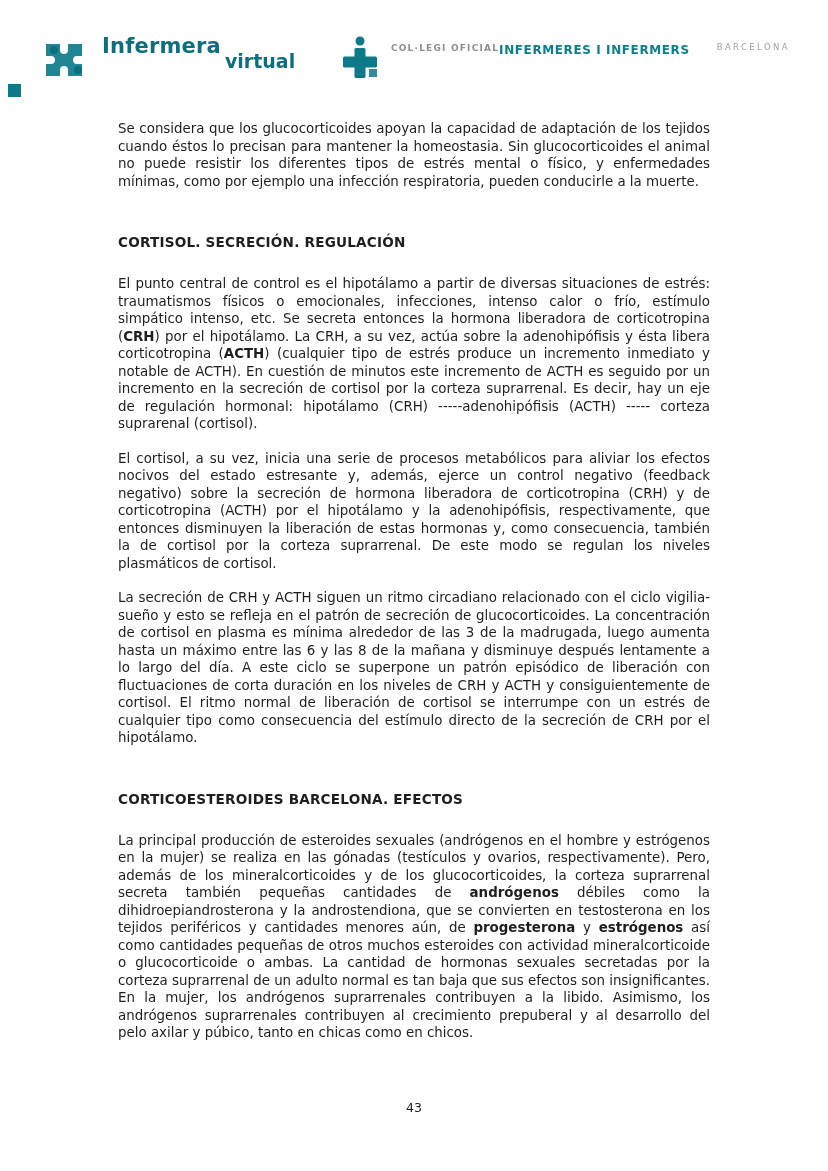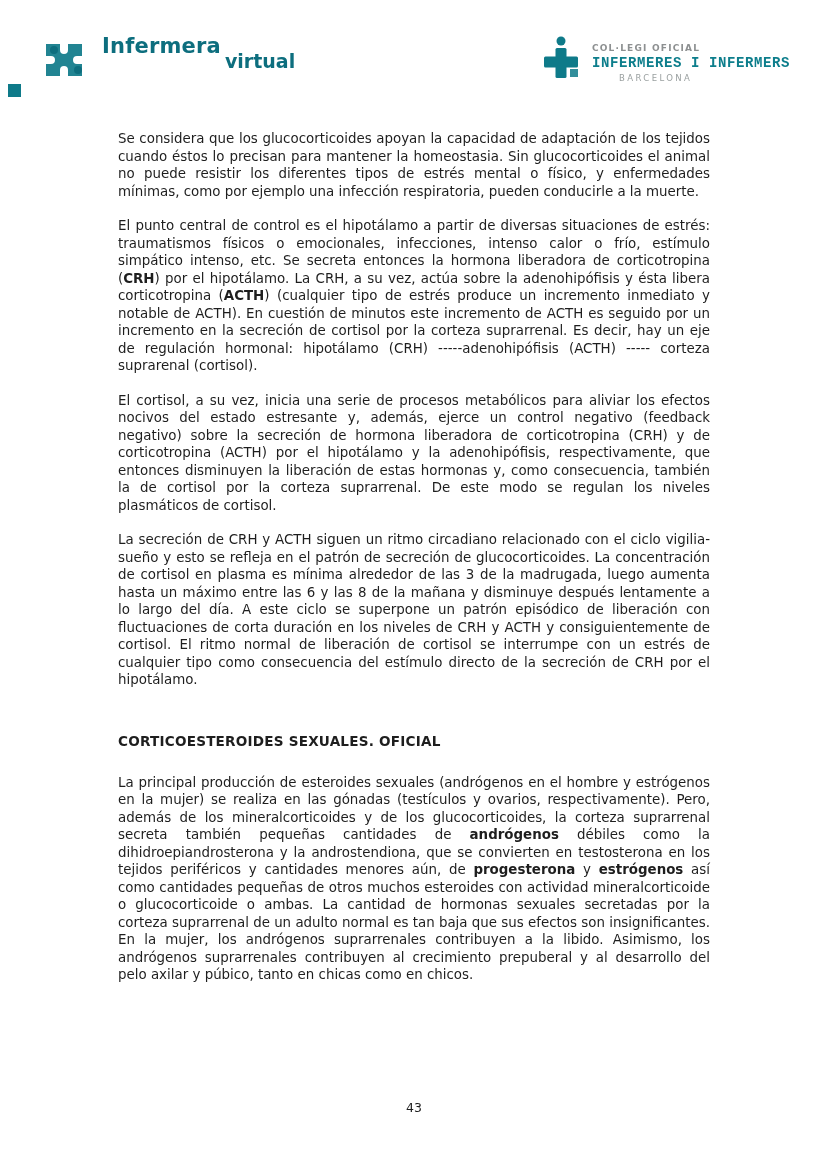--- a/index.html
+++ b/index.html
@@ -15,27 +15,27 @@
   
   .header{position:absolute;top:0;left:0;right:0;height:110px;}
   .logo-left{position:absolute;top:36px;left:40px;display:flex;align-items:flex-start;}
   .logo-left .puzzle{width:52px;height:48px;margin-right:10px;}
   .logo-left .wordmark{display:flex;flex-direction:row;line-height:1;}
   .logo-left .wordmark .l1{font-size:21px;font-weight:bold;color:#0d6e7e;letter-spacing:.2px;}
   .logo-left .wordmark .l2{font-size:19px;font-weight:bold;color:#0d6e7e;margin-top:16px;margin-left:4px;}
   .corner-mark{position:absolute;left:8px;top:84px;width:13px;height:13px;background:#0e7a89;}
   .logo-right{position:absolute;top:36px;right:38px;display:flex;align-items:flex-start;}
   .logo-right .cross{width:38px;height:46px;margin-right:12px;position:relative;}
-  .logo-right .txt{display:flex;flex-direction:column;line-height:1.35;padding-top:6px;}
+  .logo-right .txt{display:flex;line-height:1.35;padding-top:6px;}
   .logo-right .r1{font-size:9px;color:#8d9091;letter-spacing:1.2px;font-weight:bold;}
-  .logo-right .r2{font-size:14px;color:#0d7e8c;font-weight:bold;letter-spacing:.6px;font-family:Liberation Mono, monospace;}
+  .logo-right .r2{font-size:12px;color:#0d7e8c;font-weight:bold;letter-spacing:.6px;}
   .logo-right .r3{font-size:8.5px;color:#9aa0a0;letter-spacing:2.4px;margin-left:27px;}
   
   .content{
-    position:absolute;left:118px;right:118px;top:130px;
+    position:absolute;left:118px;right:118px;top:120px;
     font-size:13.4px;line-height:17.5px;text-align:justify;
   }
   .content p{margin:0 0 17px 0;}
   .content h2{
     font-size:13.6px;line-height:17px;font-weight:bold;
     margin:44px 0 24px 0;text-align:left;letter-spacing:.2px;
   }
   .content h2:first-child{margin-top:0;}
   .bold{font-weight:bold;margin-top:36px;}
   
@@ -78,24 +78,25 @@
         <span class="r1">COL·LEGI OFICIAL</span>
         <span class="r2">INFERMERES I INFERMERS</span>
         <span class="r3">BARCELONA</span>
       </div>
     </div>
 
   </div>
 
   <div class="content">
       <p><span>Se considera que los glucocorticoides apoyan la capacidad de adaptación de los tejidos cuando éstos lo precisan para mantener la homeostasia. Sin glucocorticoides el animal no puede resistir los diferentes tipos de estrés mental o físico, y enfermedades mínimas, como por ejemplo una infección respiratoria, pueden conducirle a la muerte.</span></p>
+      <h2>CORTISOL.  SECRECIÓN. REGULACIÓN</h2>
       <p><span>El punto central de control es el hipotálamo a partir de diversas situaciones de estrés: traumatismos físicos o emocionales, infecciones, intenso calor o frío, estímulo simpático intenso, etc. Se secreta entonces la hormona liberadora de corticotropina (</span><span class="bold">CRH</span><span>) por el hipotálamo. La CRH, a su vez, actúa sobre la adenohipófisis y ésta libera corticotropina (</span><span class="bold">ACTH</span><span>) (cualquier tipo de estrés produce un incremento inmediato y notable de ACTH). En cuestión de minutos este incremento de ACTH es seguido por un incremento en la secreción de cortisol por la corteza suprarrenal.  Es decir, hay un eje de regulación hormonal: hipotálamo (CRH) -----adenohipófisis  (ACTH) ----- corteza suprarenal  (cortisol).</span></p>
       <p><span>El cortisol, a su vez, inicia una serie de procesos metabólicos para aliviar los efectos nocivos del estado estresante y, además, ejerce un control negativo (feedback negativo) sobre la secreción de hormona liberadora de corticotropina (CRH)  y de corticotropina (ACTH) por el hipotálamo y la adenohipófisis, respectivamente, que entonces disminuyen la liberación de estas hormonas  y, como consecuencia, también la de cortisol por la corteza suprarrenal. De este modo se regulan los niveles plasmáticos de cortisol.</span></p>
       <p><span>La secreción de CRH y ACTH siguen un ritmo circadiano relacionado con el ciclo vigilia-sueño y esto se refleja en el patrón de secreción de glucocorticoides. La concentración de cortisol en plasma es mínima alrededor de las 3 de la madrugada, luego aumenta hasta un máximo entre las 6 y las 8 de la mañana y disminuye después lentamente a lo largo del día. A este ciclo se superpone un patrón episódico de liberación con fluctuaciones de corta duración en los niveles de CRH y ACTH y consiguientemente de cortisol. El ritmo normal de liberación de cortisol se interrumpe con un estrés de cualquier tipo como consecuencia del estímulo directo de la secreción de CRH por el hipotálamo.</span></p>
-      <h2>CORTICOESTEROIDES  SEXUALES. OFICIAL</h2>
+      <h2>CORTICOESTEROIDES  BARCELONA. EFECTOS</h2>
       <p><span>La principal producción de esteroides sexuales (andrógenos en el hombre y estrógenos en la mujer) se realiza en las gónadas (testículos y ovarios, respectivamente). Pero, además de los mineralcorticoides y de los glucocorticoides, la corteza suprarrenal secreta también pequeñas cantidades de </span><span class="bold">andrógenos</span><span> débiles como la dihidroepiandrosterona y la androstendiona, que se convierten en testosterona en los tejidos periféricos y cantidades menores aún, de </span><span class="bold">progesterona</span><span> y </span><span class="bold">estrógenos</span><span> así como cantidades pequeñas de otros muchos esteroides con actividad mineralcorticoide o glucocorticoide o ambas. La cantidad de hormonas sexuales secretadas por la corteza suprarrenal de un adulto normal es tan baja que sus efectos son insignificantes.  En la mujer, los andrógenos suprarrenales contribuyen a la libido. Asimismo, los andrógenos suprarrenales contribuyen al crecimiento prepuberal y al desarrollo del pelo axilar y púbico, tanto en chicas como en chicos.</span></p>
     </div>
 
   <div class="footer">
     <span>43</span>
   </div>
 
 </div>
 
 </body></html>

